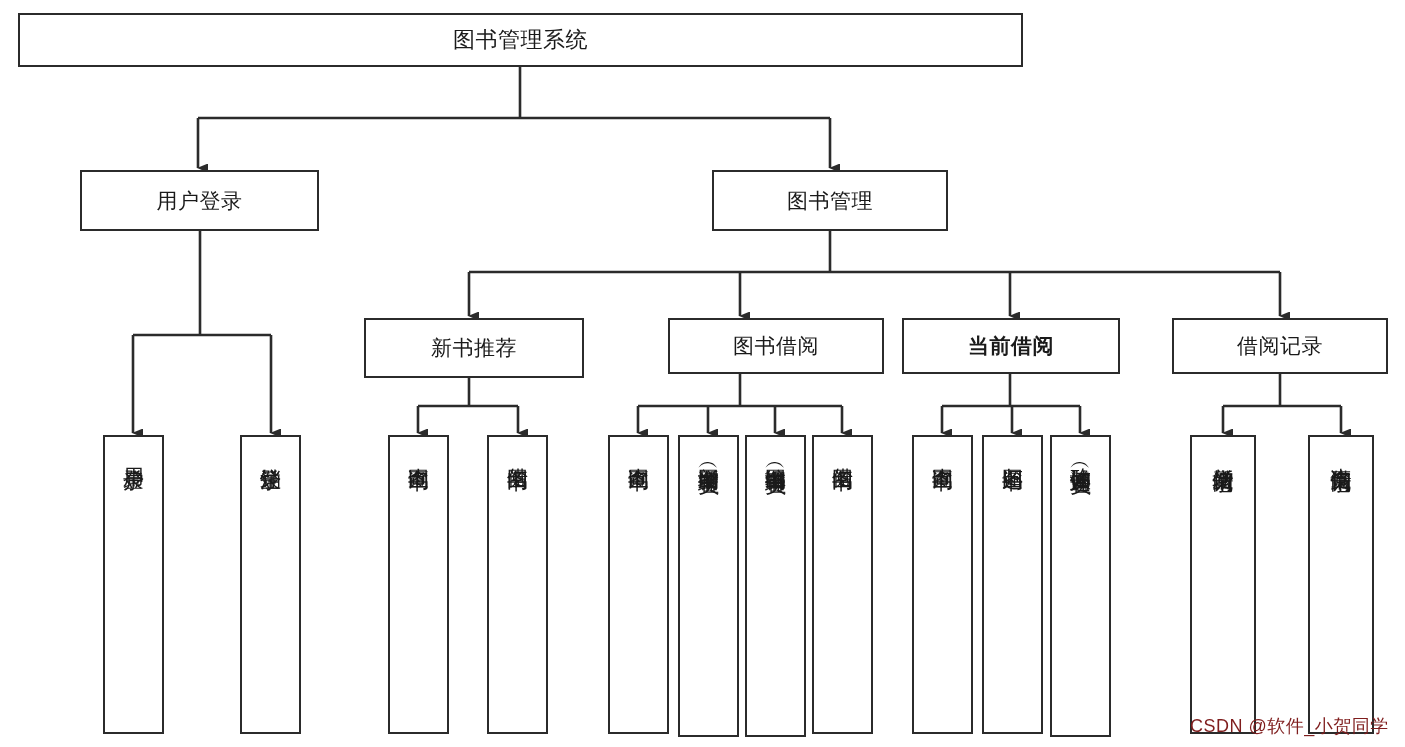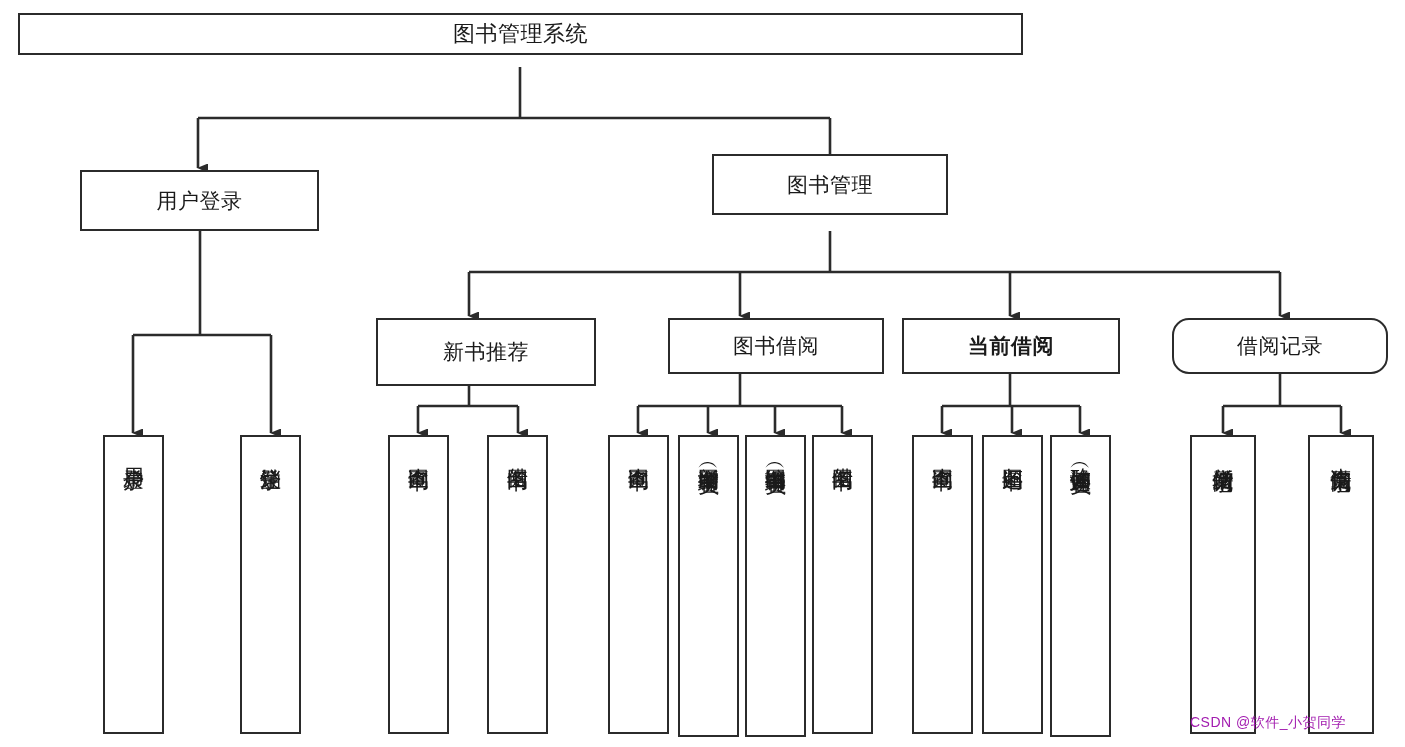--- a/index.html
+++ b/index.html
@@ -50,22 +50,22 @@
     writing-mode: vertical-rl;
     text-orientation: upright;
     font-size: 21px;
     line-height: 1.42;
     letter-spacing: 1px;
     white-space: normal;
   }
   .node.root .node-label { font-size: 22px; }
   .watermark {
     position: absolute;
-    font-size: 14px;
-    color: #a21caf;
+    font-size: 18px;
+    color: #7f1d1d;
     white-space: nowrap;
     letter-spacing: 0.5px;
   }
 </style>
 </head>
 <body>
 
 <div id="canvas">
 
   <svg class="connectors" viewBox="0 0 1405 747">
@@ -111,41 +111,41 @@
       <line x1="1012" y1="406" x2="1012" y2="433" marker-end="url(#arrowhead)"></line>
       <line x1="1080" y1="406" x2="1080" y2="433" marker-end="url(#arrowhead)"></line>
 
       <line x1="1280" y1="374" x2="1280" y2="406"></line>
       <line x1="1223" y1="406" x2="1341" y2="406"></line>
       <line x1="1223" y1="406" x2="1223" y2="433" marker-end="url(#arrowhead)"></line>
       <line x1="1341" y1="406" x2="1341" y2="433" marker-end="url(#arrowhead)"></line>
     </g>
   </svg>
 
-  <div class="node root" style="left:18px;top:13px;width:1005px;height:42px;">
+  <div class="node root" style="left:18px;top:13px;width:1005px;height:54px;">
     <span class="node-label">图书管理系统</span>
   </div>
 
   <div class="node" style="left:80px;top:170px;width:239px;height:61px;">
     <span class="node-label">用户登录</span>
   </div>
-  <div class="node" style="left:712px;top:154px;width:236px;height:61px;">
+  <div class="node" style="left:712px;top:170px;width:236px;height:61px;">
     <span class="node-label">图书管理</span>
   </div>
 
-  <div class="node" style="left:376px;top:318px;width:220px;height:68px;">
+  <div class="node" style="left:364px;top:318px;width:220px;height:60px;">
     <span class="node-label">新书推荐</span>
   </div>
   <div class="node" style="left:632px;top:318px;width:216px;height:56px;margin-left:36px;">
     <span class="node-label">图书借阅</span>
   </div>
   <div class="node" style="left:902px;top:318px;width:218px;height:56px;font-weight:bold;">
     <span class="node-label">当前借阅</span>
   </div>
-  <div class="node" style="left:1172px;top:318px;width:216px;height:56px;border-radius:17px;">
+  <div class="node" style="left:1172px;top:318px;width:216px;height:56px;">
     <span class="node-label">借阅记录</span>
   </div>
 
   <div class="node vertical" style="left:103px;top:435px;width:61px;height:299px;">
     <span class="node-label">用户登录</span>
   </div>
   <div class="node vertical" style="left:240px;top:435px;width:61px;height:299px;">
     <span class="node-label">注销登录</span>
   </div>
 

